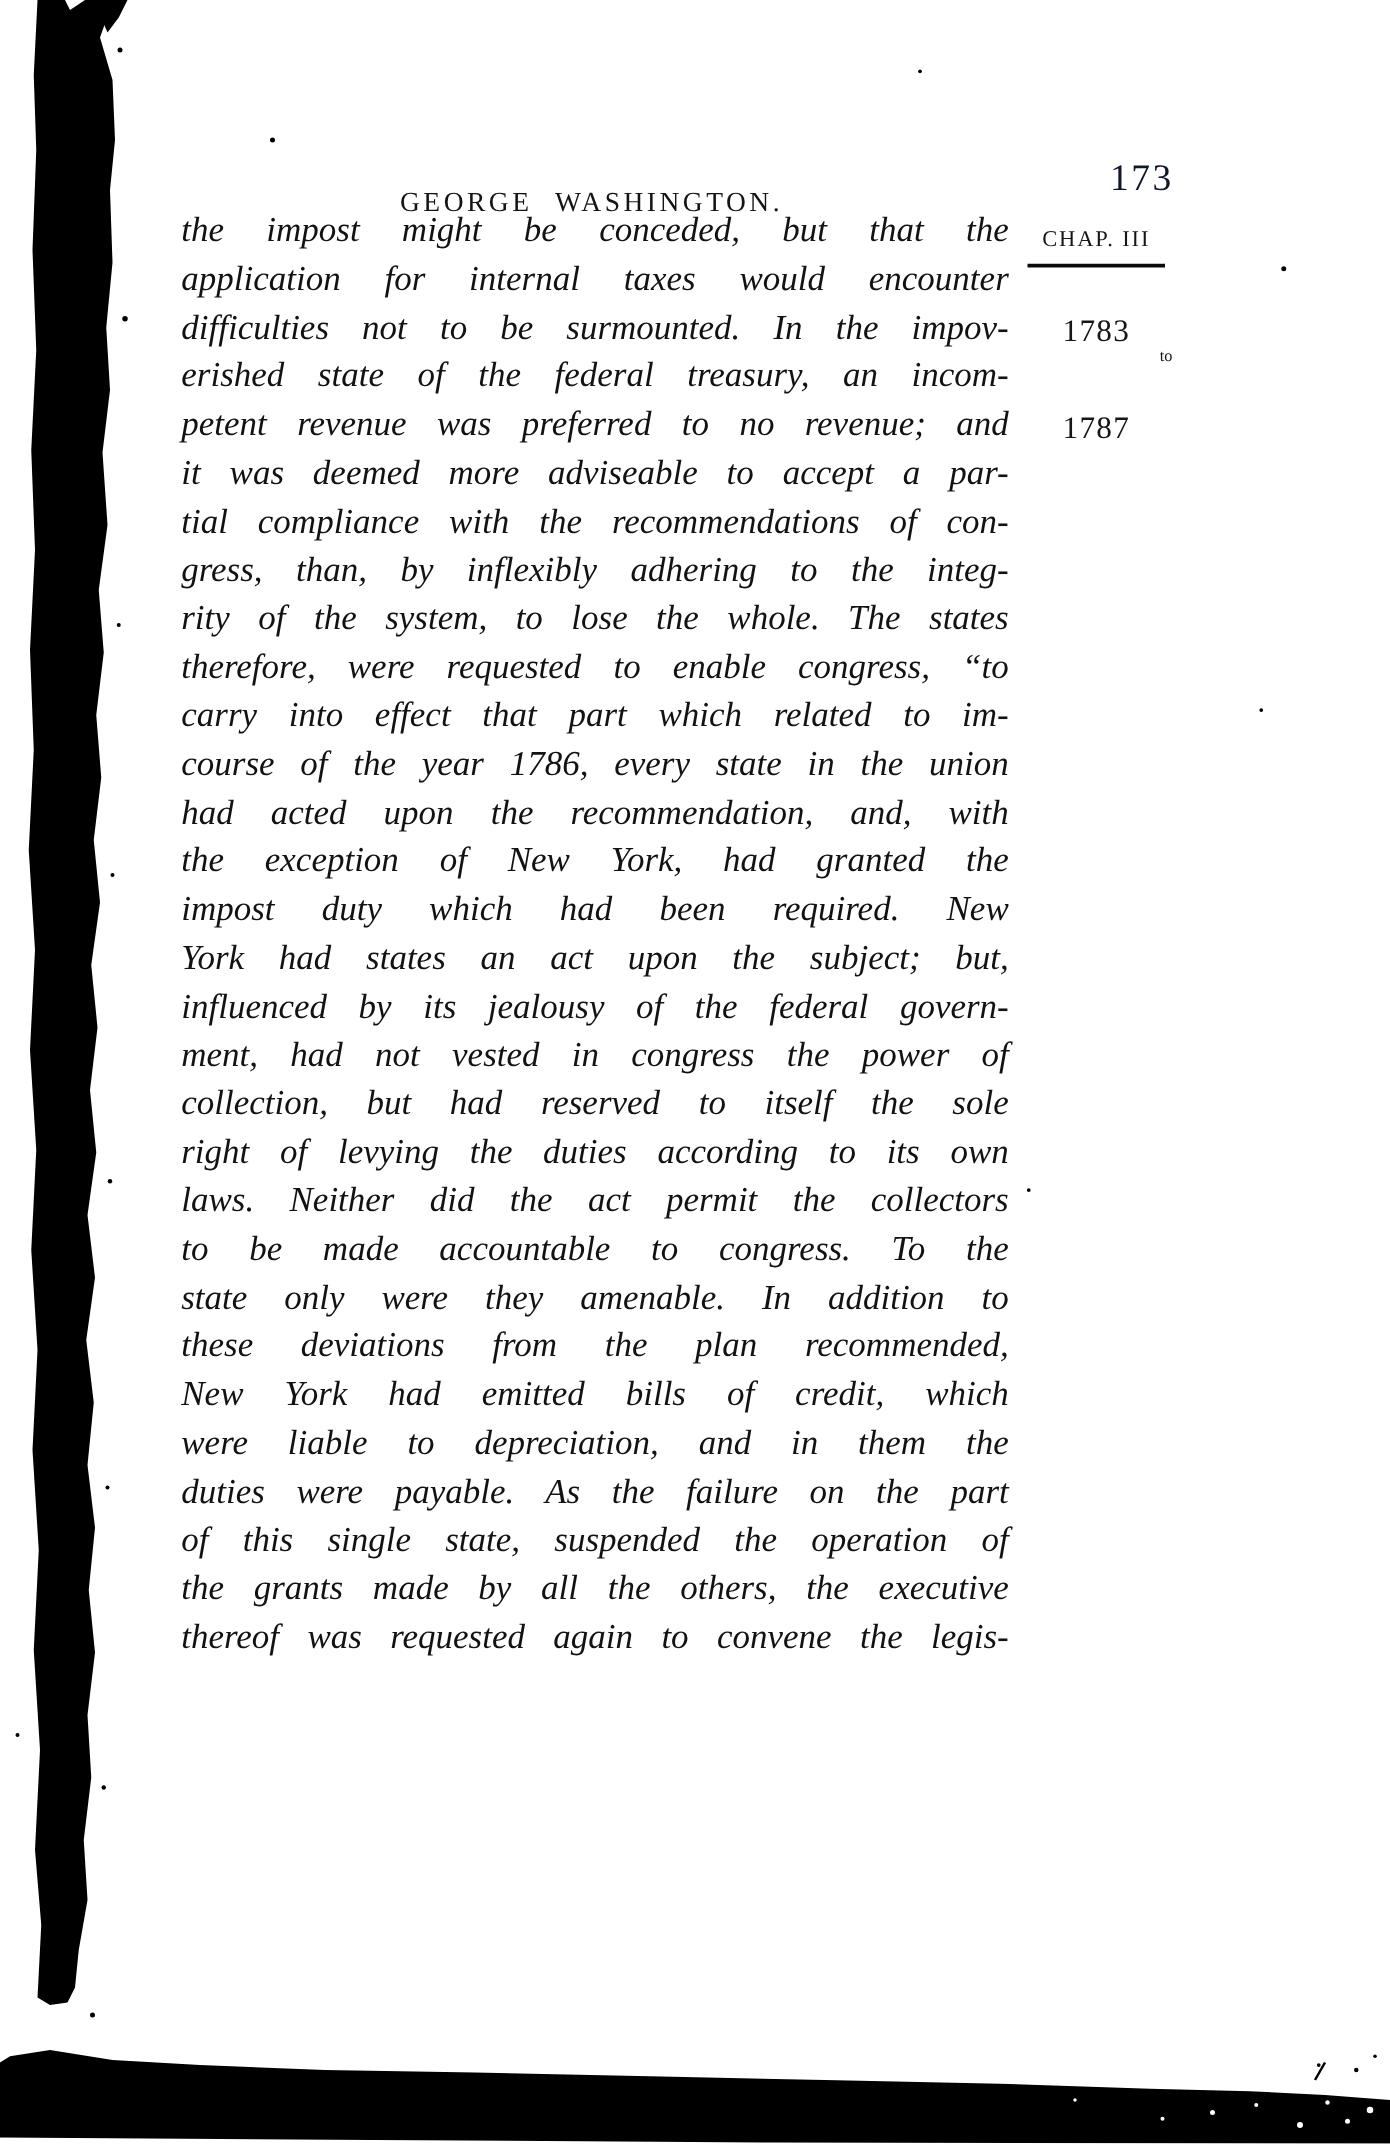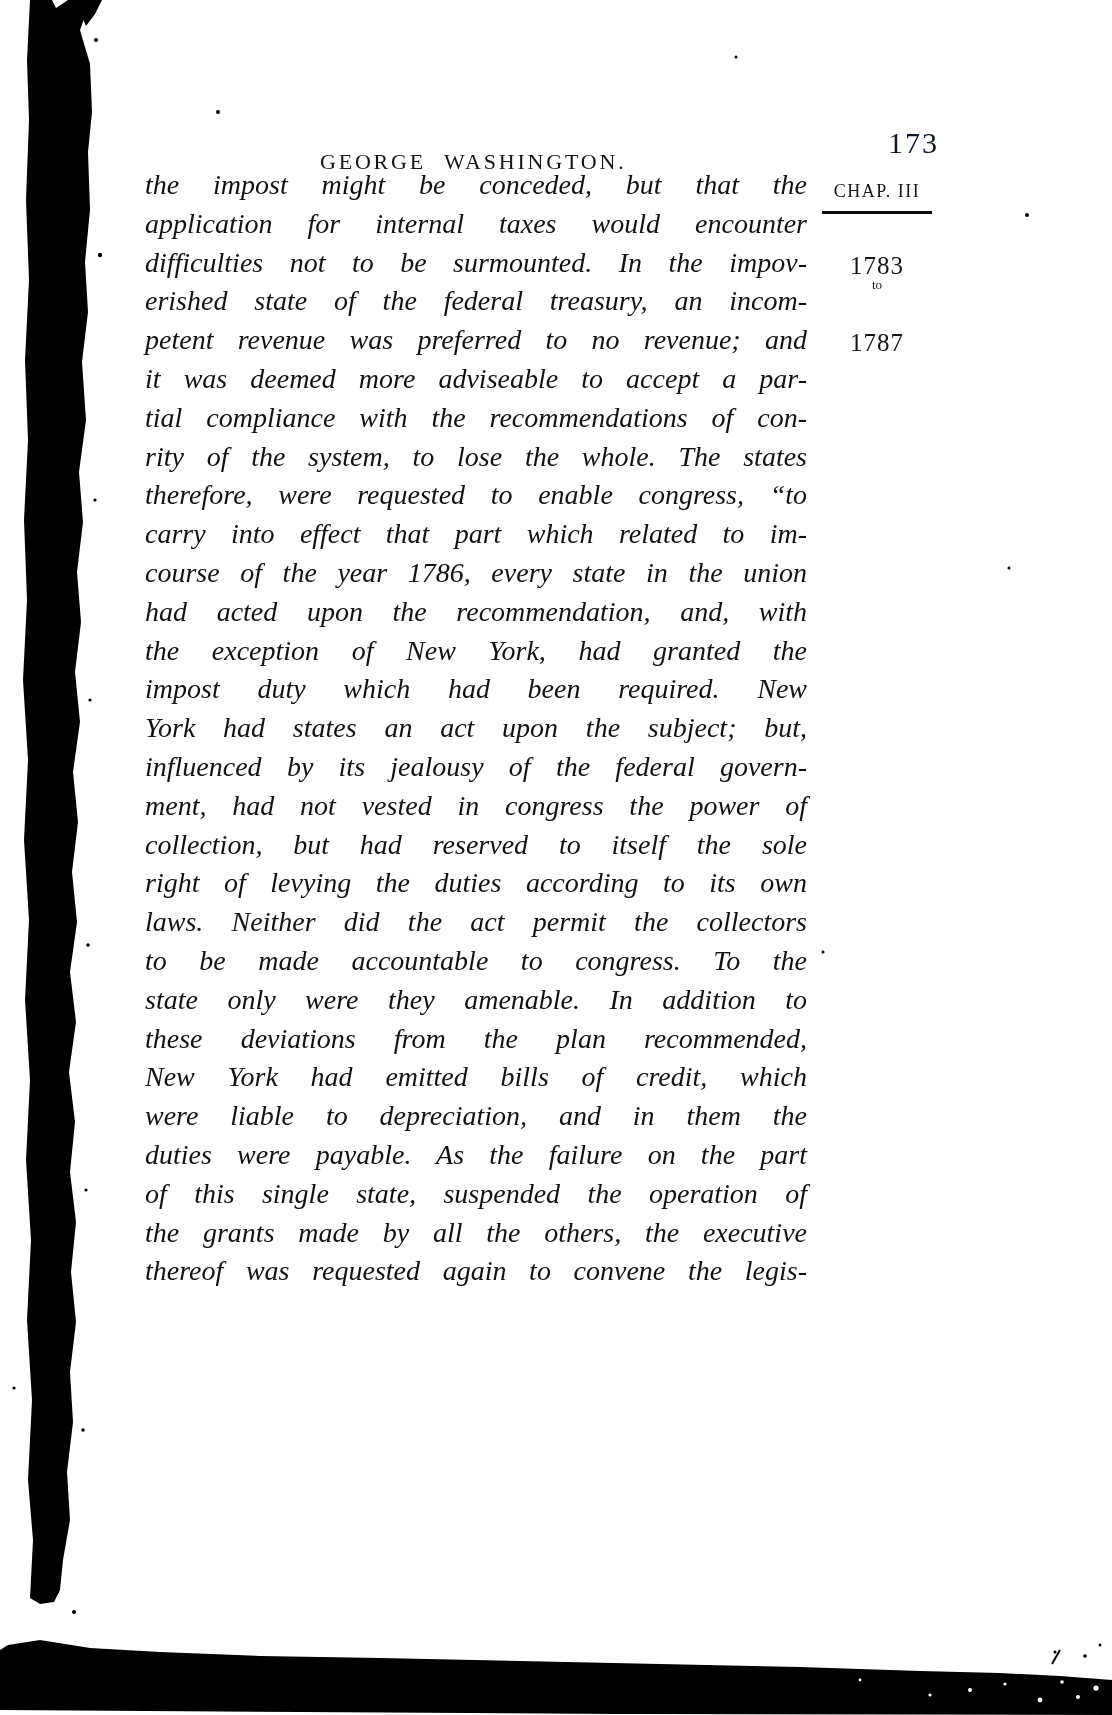--- a/index.html
+++ b/index.html
@@ -62,20 +62,21 @@
   }
   .margin-note .year {
     font-size: 25px;
     line-height: 25px;
     letter-spacing: 1px;
     margin-top: 39px;
   }
   .margin-note .connector {
     font-size: 13px;
     line-height: 13px;
+    text-align: right;
   }
   .body-text {
     position: absolute;
     left: 145px;
     top: 166px;
     width: 662px;
     font-size: 28px;
     line-height: 38.8px;
     color: #121212;
   }
@@ -156,20 +157,21 @@
   </div>
 
   <div class="body-text">
       <div class="line">the impost might be conceded, but that the</div>
       <div class="line">application for internal taxes would encounter</div>
       <div class="line">difficulties not to be surmounted.  In the impov-</div>
       <div class="line">erished state of the federal treasury, an incom-</div>
       <div class="line">petent revenue was preferred to no revenue; and</div>
       <div class="line">it was deemed more adviseable to accept a par-</div>
       <div class="line">tial compliance with the recommendations of con-</div>
+      <div class="line">gress, than, by inflexibly adhering to the integ-</div>
       <div class="line">rity of the system, to lose the whole.  The states</div>
       <div class="line">therefore, were requested to enable congress, “to</div>
       <div class="line">carry into effect that part which related to im-</div>
       <div class="line">course of the year 1786, every state in the union</div>
       <div class="line">had acted upon the recommendation, and, with</div>
       <div class="line">the exception of New York, had granted the</div>
       <div class="line">impost duty which had been required.  New</div>
       <div class="line">York had states an act upon the subject; but,</div>
       <div class="line">influenced by its jealousy of the federal govern-</div>
       <div class="line">ment, had not vested in congress the power of</div>

